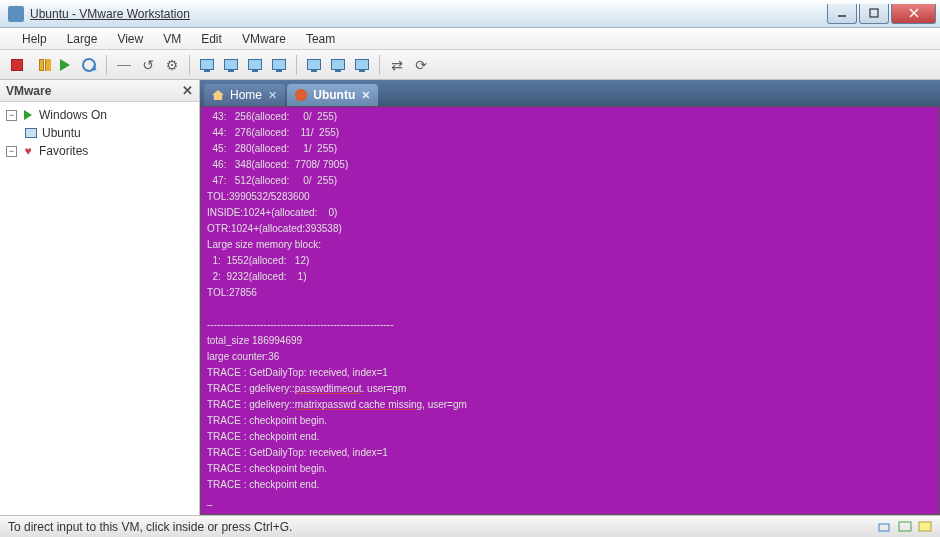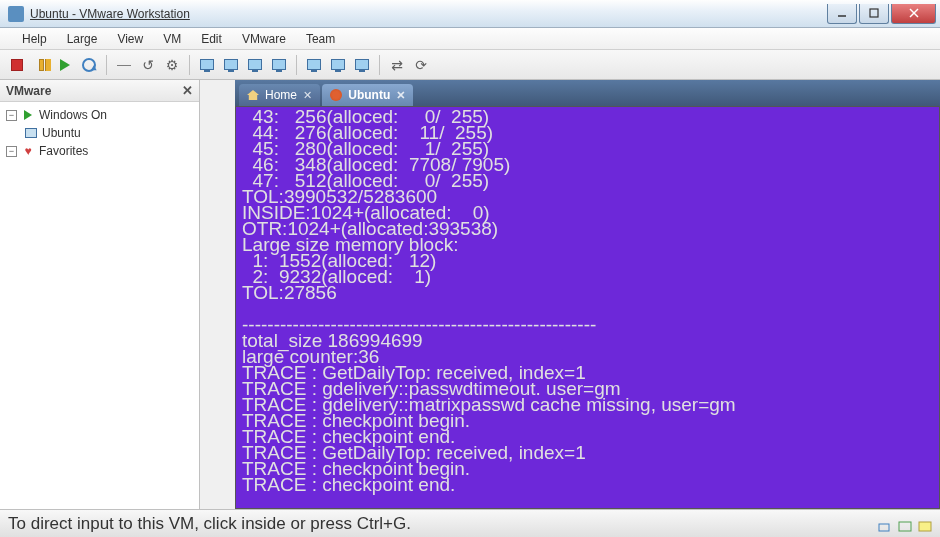--- a/index.html
+++ b/index.html
@@ -43,34 +43,34 @@
 .tree { padding: 4px 2px; }
 .tree-row { display:flex;align-items:center;height:18px;padding-left:4px;cursor:pointer; gap:4px; color:#333;}
 .tree-toggle{width:11px;height:11px;border:1px solid #888;display:flex;align-items:center;justify-content:center;font-size:9px;line-height:1;color:#555;background:#fff;}
 .tree-ico{width:14px;display:flex;align-items:center;justify-content:center;}
 .tri-g{width:0;height:0;border-left:8px solid #30a030;border-top:5px solid transparent;border-bottom:5px solid transparent;}
 .heart{color:#d04040;font-size:12px;}
 .vm-ico{width:12px;height:10px;border:1px solid #4070a0;background:#c8e0f0;}
 .indent1{padding-left:22px;}
 
 
-.content { flex:1; display:flex;flex-direction:column; min-width:0;margin-left:35px;}
+.content { flex:1; display:flex;flex-direction:column; min-width:0;}
 .tabbar { height:26px; background:linear-gradient(to bottom,#5878a0,#405878); display:flex;align-items:flex-end;padding-left:4px;gap:2px;}
 .tab { height:22px;padding:0 8px;display:flex;align-items:center;gap:6px;font-size:12px;border-radius:4px 4px 0 0;cursor:pointer;}
 .tab.inactive{background:linear-gradient(to bottom,#6888b0,#506890);color:#fff;}
 .tab.active{background:linear-gradient(to bottom,#88a8d0,#6888b0);color:#fff;font-weight:bold;}
 .tab .x{font-size:11px;opacity:.8;}
 .home-ico{width:12px;height:10px;background:#f0d080;clip-path:polygon(50% 0,100% 50%,85% 50%,85% 100%,15% 100%,15% 50%,0 50%);}
 .ub-ico{width:12px;height:12px;border-radius:50%;background:radial-gradient(circle,#e06030 40%,#d05020 100%);}
 
-.terminal { flex:1;background:#6d28d9;color:#e0e0e0;font-family:"Consolas","Courier New",monospace;font-size:19px;line-height:16px;padding:2px 6px;overflow:hidden;white-space:pre; border:1px solid #555;}
-.terminal .ul{text-decoration-color:#c04040;text-decoration-thickness:1px;}
-
-
-.statusbar{height:28px;background:linear-gradient(to bottom,#f8f8f8,#e0e0e0);border-top:1px solid #c0c0c0;display:flex;align-items:center;padding:0 8px;font-size:17px;color:#333;}
+.terminal { flex:1;background:#a21caf;color:#e0e0e0;font-family:"Consolas","Courier New",monospace;font-size:10px;line-height:16px;padding:2px 6px;overflow:hidden;white-space:pre; border:1px solid #555;}
+.terminal .ul{text-decoration:underline;text-decoration-color:#c04040;text-decoration-thickness:1px;}
+
+
+.statusbar{height:22px;background:linear-gradient(to bottom,#f8f8f8,#e0e0e0);border-top:1px solid #c0c0c0;display:flex;align-items:center;padding:0 8px;font-size:12px;color:#333;}
 .statusbar .right{margin-left:auto;display:flex;gap:6px;}
 .s-ico{width:14px;height:12px;}
 </style>
 </head>
 <body>
 
 <div class="titlebar">
   <div class="icon"></div>
   <div class="title">Ubuntu - VMware Workstation</div>
   <div class="win-buttons">

